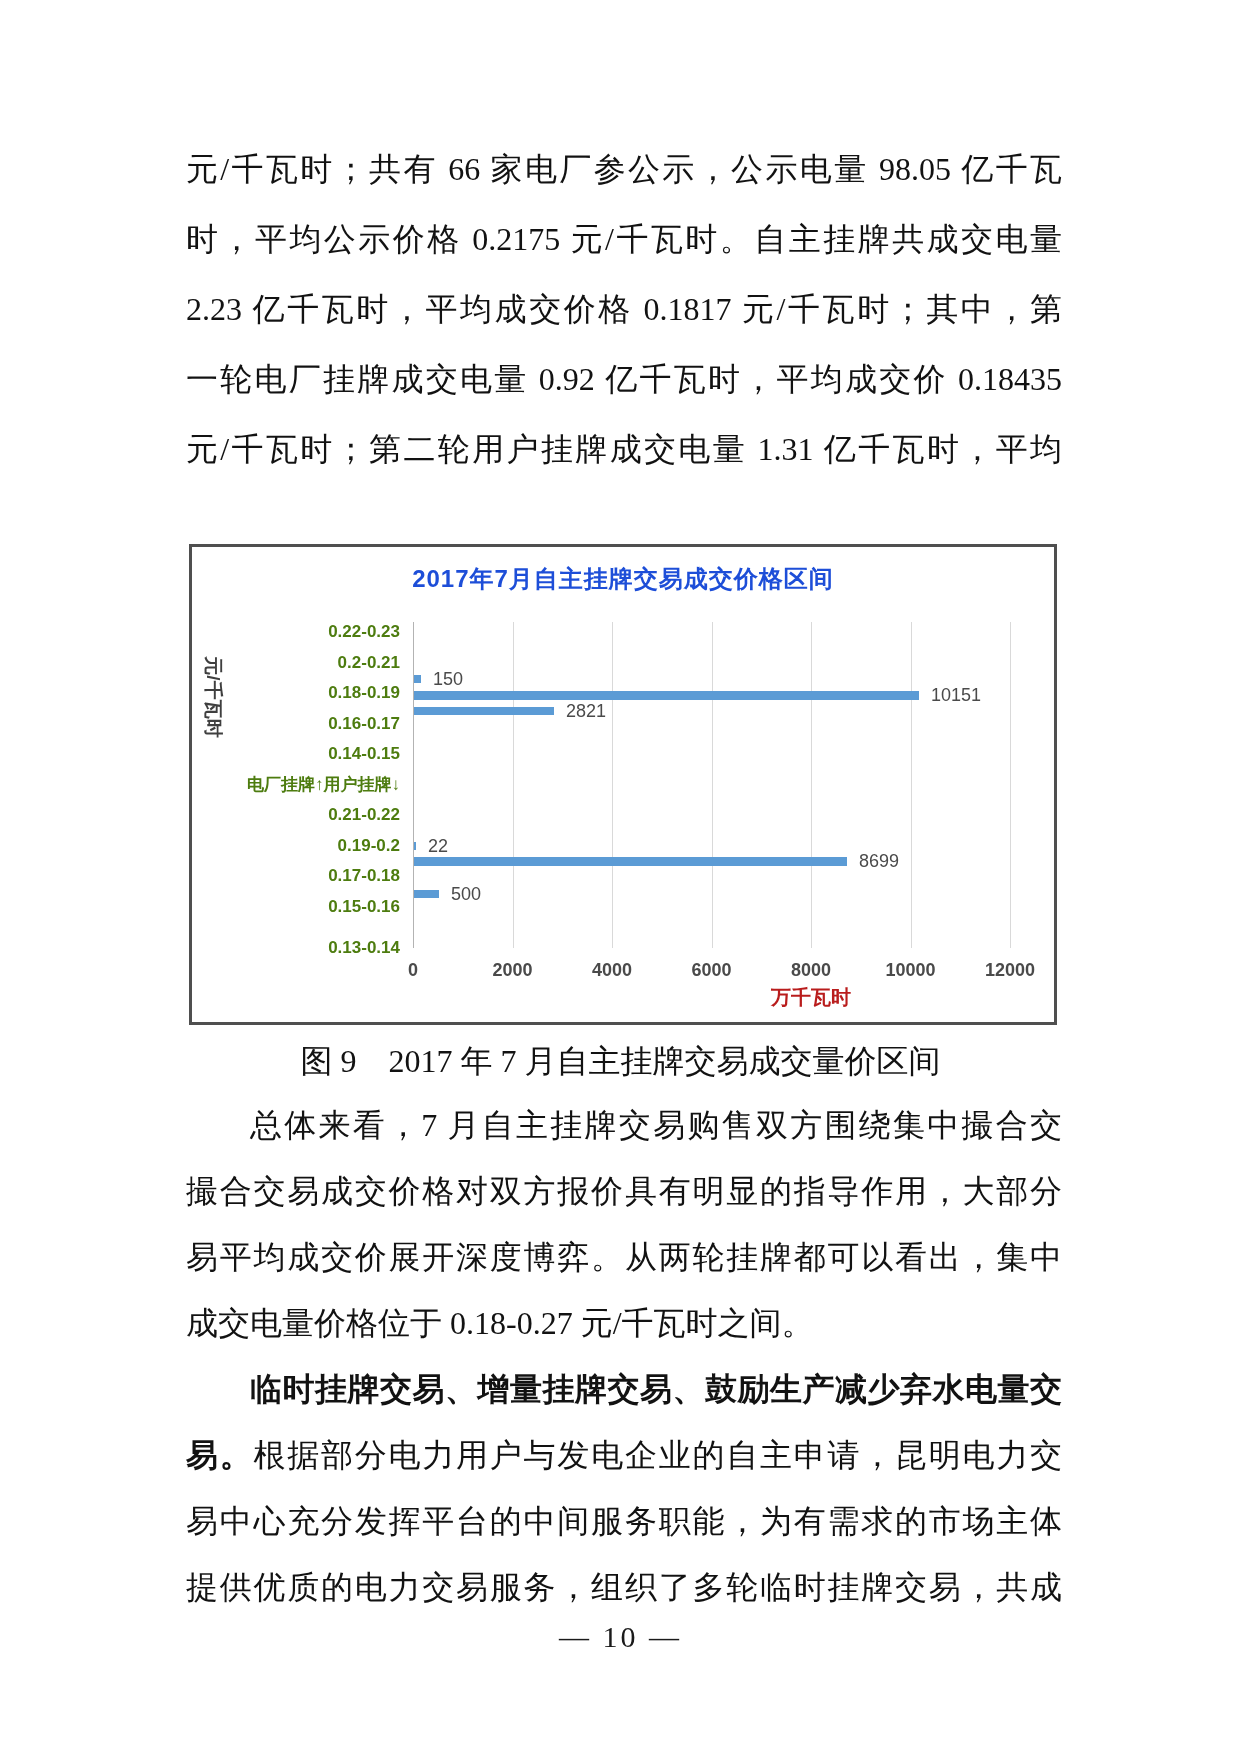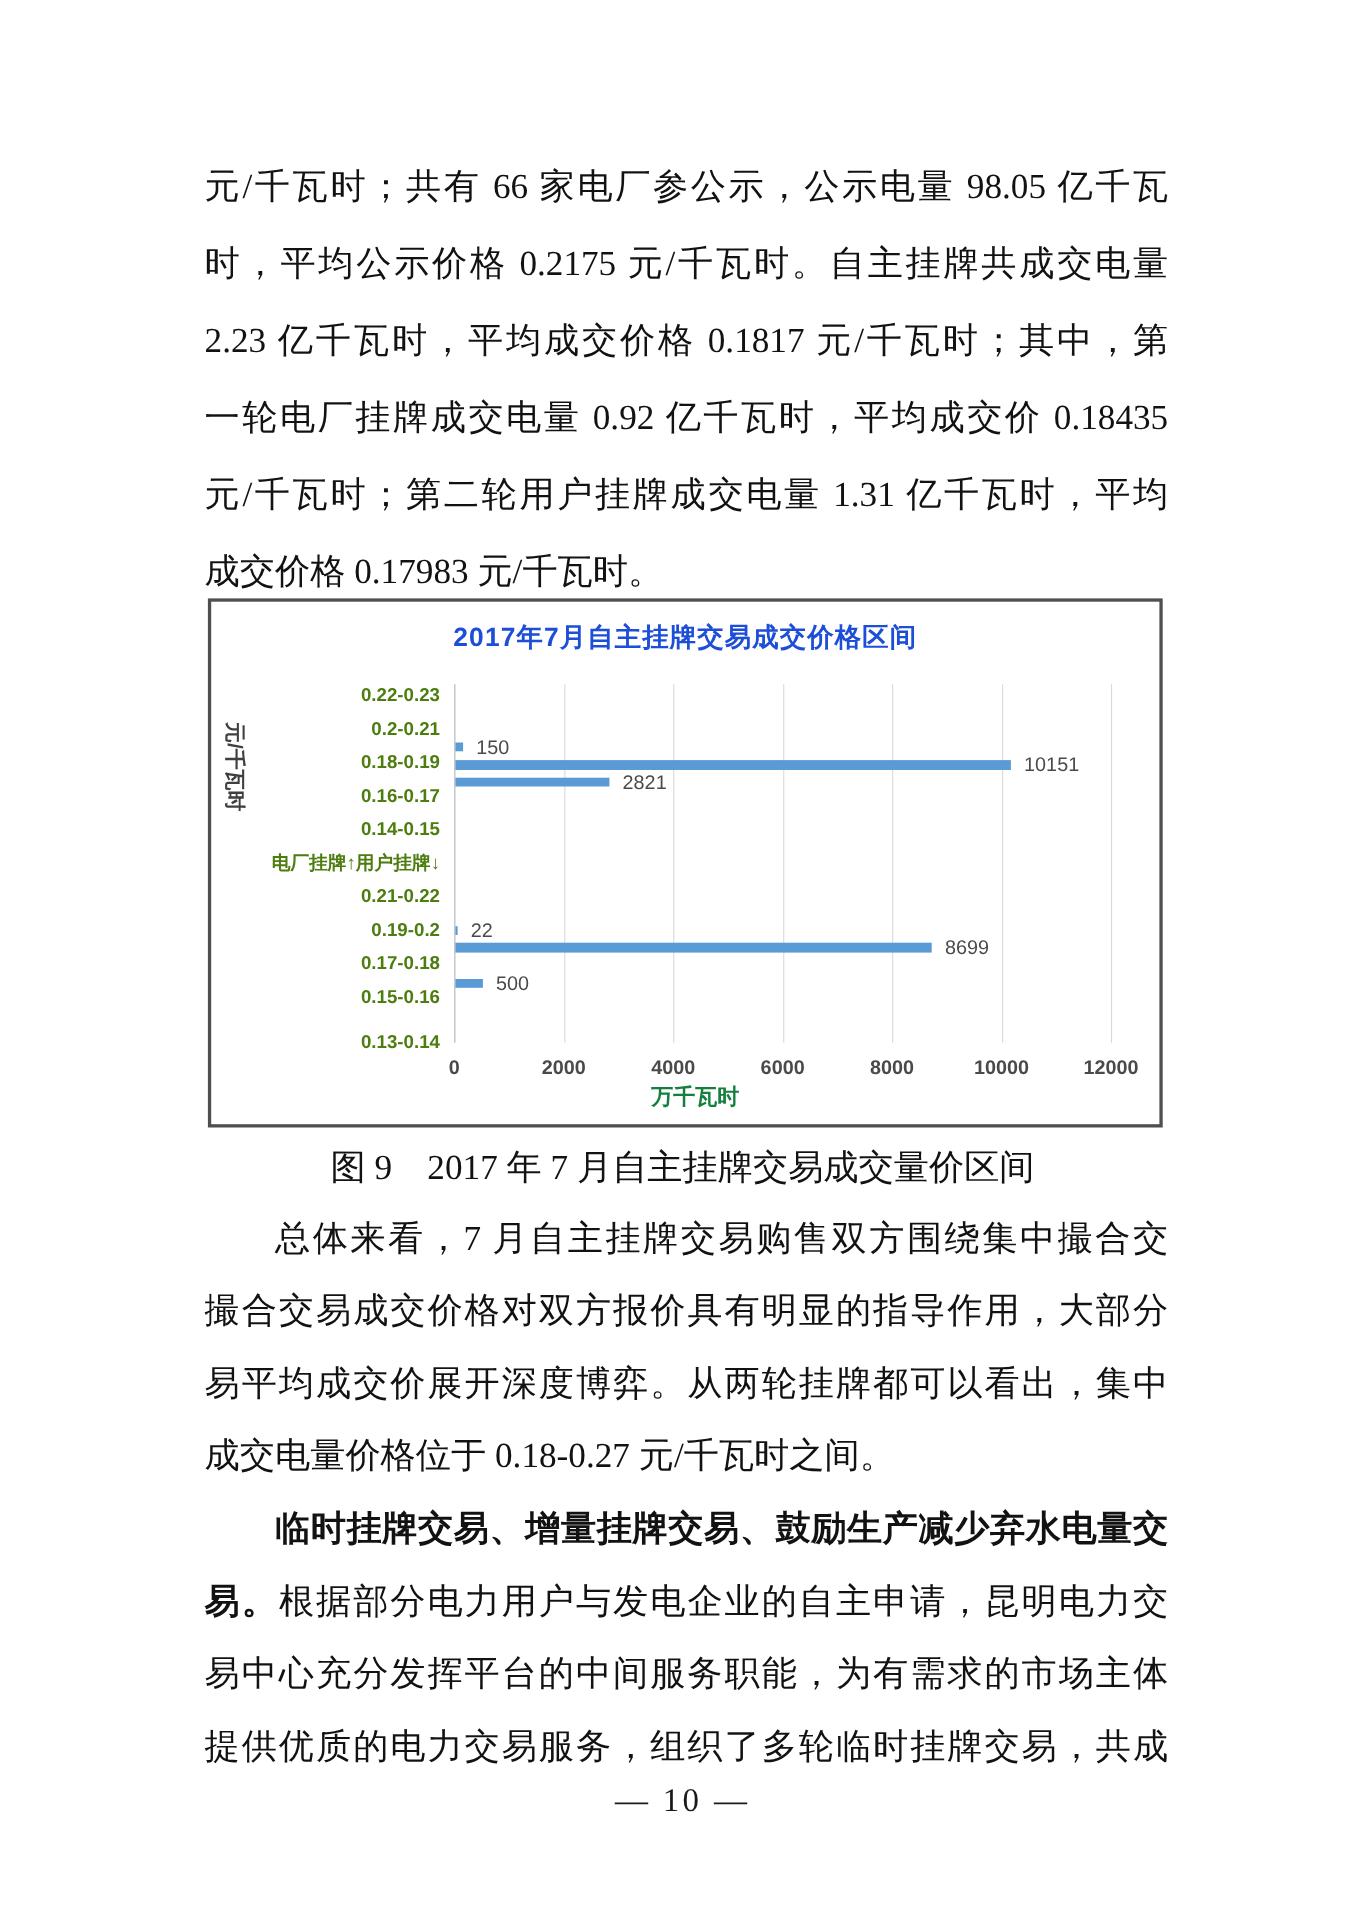--- a/index.html
+++ b/index.html
@@ -53,40 +53,39 @@
   .val-label{
     position:absolute;height:20px;line-height:20px;
     font-size:18px;color:#4a4a4a;white-space:nowrap;
   }
   .x-tick{
     position:absolute;top:338px;width:90px;
     text-align:center;font-size:18px;font-weight:700;color:#4a4a4a;
   }
   .x-title{
     position:absolute;top:362px;left:0;width:438px;
-    text-align:center;font-size:20px;font-weight:600;color:#15803d;
+    text-align:right;font-size:20px;font-weight:600;color:#b91c1c;
   }
   .y-title{
     position:absolute;left:-38px;top:138px;width:120px;height:24px;
     text-align:center;font-size:19px;font-weight:700;color:#3f3f3f;
     transform:rotate(90deg);white-space:nowrap;
   }
 </style>
 </head>
 <body>
 
 <div class="page">
 
   <div class="para" id="para1">
       <div class="line jf"><span>元/千瓦时；共有 66 家电厂参公示，公示电量 98.05 亿千瓦</span></div>
       <div class="line jf"><span>时，平均公示价格 0.2175 元/千瓦时。自主挂牌共成交电量</span></div>
       <div class="line jf"><span>2.23 亿千瓦时，平均成交价格 0.1817 元/千瓦时；其中，第</span></div>
       <div class="line jf"><span>一轮电厂挂牌成交电量 0.92 亿千瓦时，平均成交价 0.18435</span></div>
       <div class="line jf"><span>元/千瓦时；第二轮用户挂牌成交电量 1.31 亿千瓦时，平均</span></div>
-      <div class="line"><span>成交价格 0.17983 元/千瓦时。</span></div>
     </div>
 
   <div class="chart-box">
     <div class="chart-title">2017年7月自主挂牌交易成交价格区间</div>
     <div class="y-title">元/千瓦时</div>
     <div class="plot" id="plot">
       <div class="x-title">万千瓦时</div>
     <div class="gridline axis" style="left: 0px;"></div>
         <div class="x-tick" style="left: -45px;">0</div>
         <div class="gridline" style="left: 99.5px;"></div>

